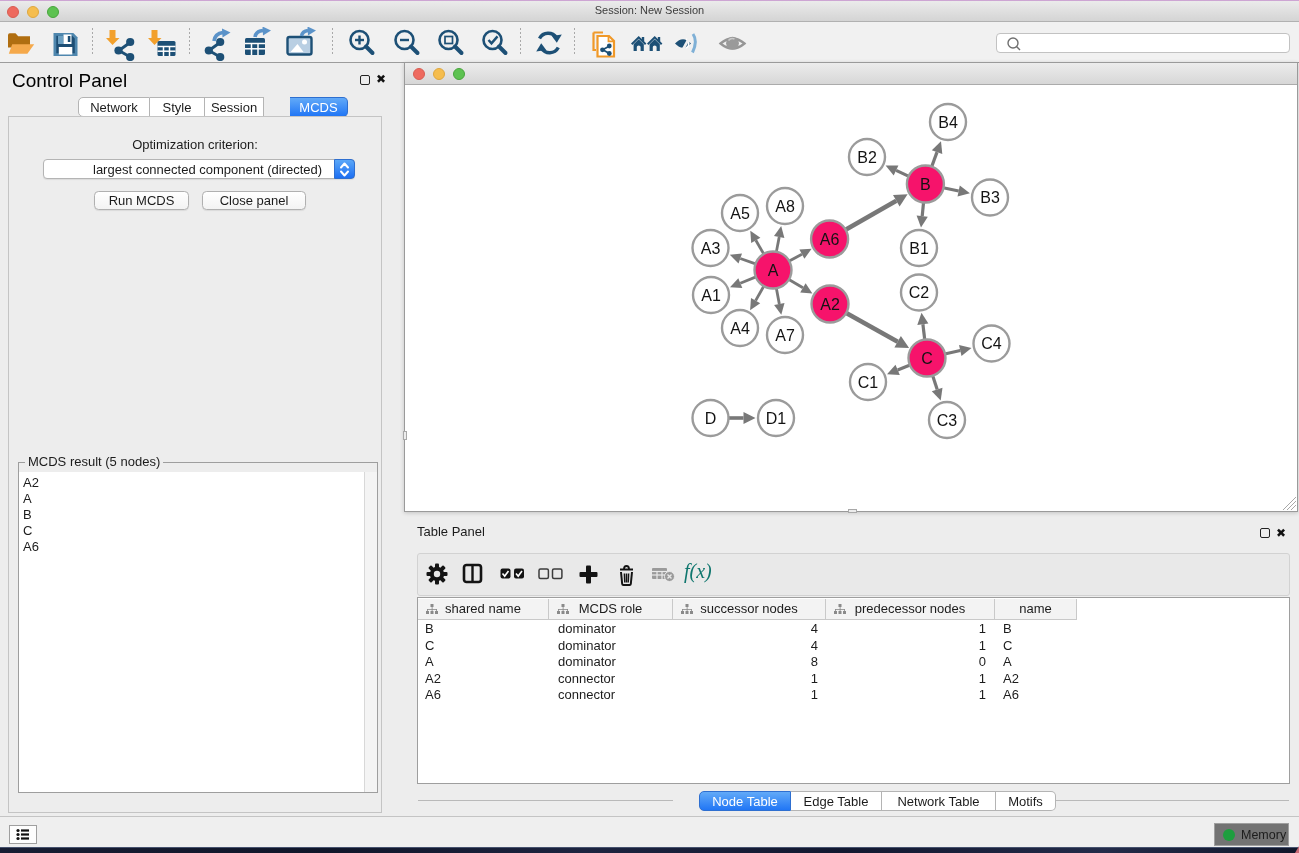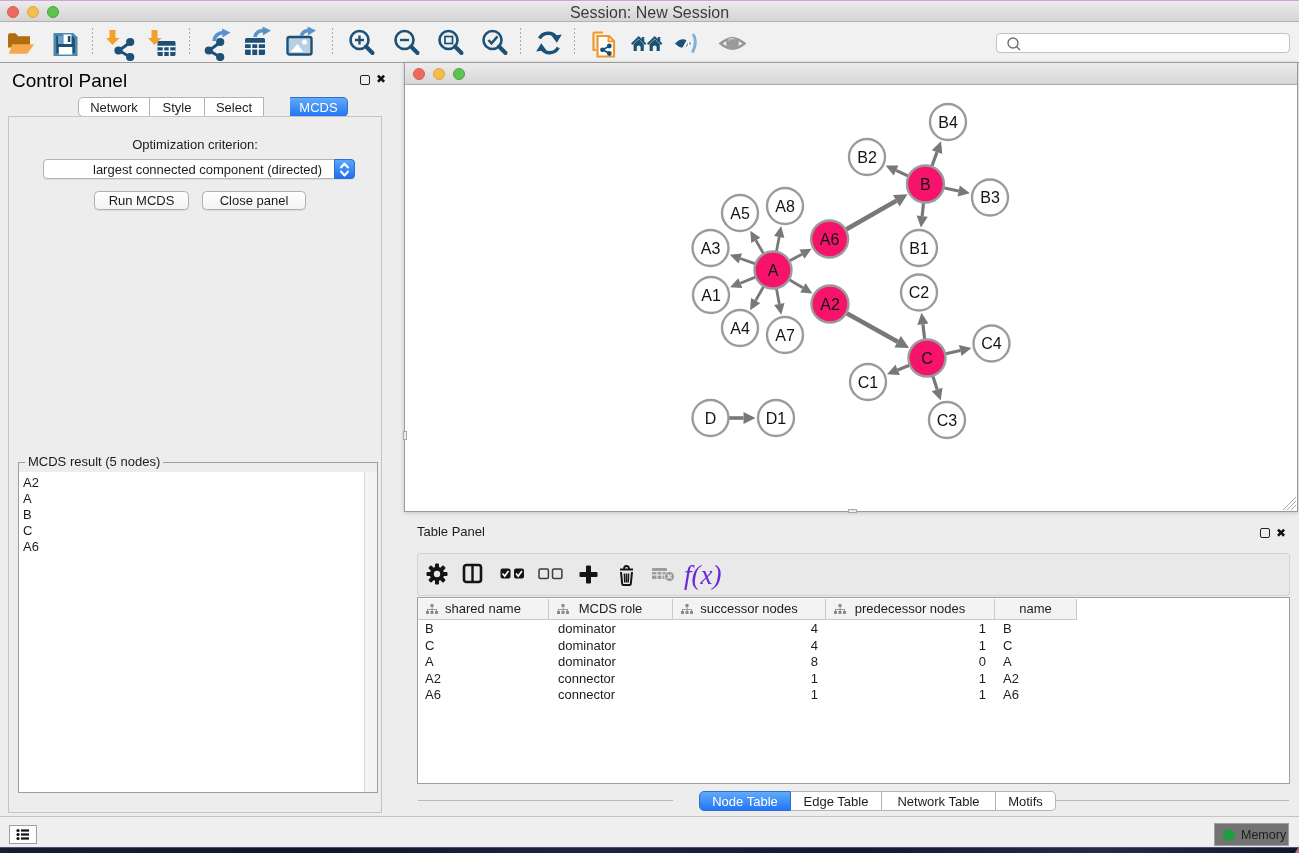--- a/index.html
+++ b/index.html
@@ -3,21 +3,21 @@
 <meta charset="utf-8">
 <style>
 * { margin:0; padding:0; box-sizing:border-box; }
 html,body { width:1299px; height:853px; overflow:hidden; }
 body { font-family:"Liberation Sans", sans-serif; font-size:13px; color:#1c1c1c; background:#ededed; position:relative; }
 .abs { position:absolute; }
 
 
 #deskstrip { left:0; top:0; width:1299px; height:1px; background:#cda5d3; }
 #titlebar { left:0; top:1px; width:1299px; height:21px; background:linear-gradient(#ebebeb,#d4d4d4); border-bottom:1px solid #b1b1b1; }
-#titlebar .title { position:absolute; left:0; right:0; top:3px; text-align:center; color:#3c3c3c; font-size:16px; }
+#titlebar .title { position:absolute; left:0; right:0; top:3px; text-align:center; color:#3c3c3c; font-size:11px; }
 .tl { position:absolute; top:5px; width:12px; height:12px; border-radius:50%; }
 #titlebar .r { left:7px;  background:#ee6a5f; border:1px solid #d85d52; }
 #titlebar .y { left:27px; background:#f5bd4e; border:1px solid #dfa73e; }
 #titlebar .g { left:47px; background:#5dc251; border:1px solid #48a53c; }
 
 #toolbar { left:0; top:22px; width:1299px; height:41px; background:#f1f1f1; border-bottom:1px solid #9c9c9c; }
 .tsep { position:absolute; top:6px; height:28px; width:1px; background:repeating-linear-gradient(#a9a9a9 0 2px, transparent 2px 4px); }
 .ticon { position:absolute; top:5px; }
 #searchbox { position:absolute; left:996px; top:11px; width:294px; height:20px; background:#fff; border:1px solid #c2c2c2; border-radius:4px; }
 
@@ -231,21 +231,21 @@
     </div>
 </div>
 
 <div id="cp-title" class="abs">Control Panel</div>
 <div id="cp-float" class="sqicon" style="left:360px;top:75px"></div>
 <div id="cp-close" class="wicon">✖</div>
 <div id="cp-tabs" class="abs">
   <div class="tabrow">
     <div class="tab first" style="width:72px">Network</div>
     <div class="tab" style="width:55px">Style</div>
-    <div class="tab" style="width:59px">Select</div>
+    <div class="tab" style="width:59px">Session</div>
     <div class="tab sel last" style="width:58px">MCDS</div>
   </div>
 </div>
 <div id="cp-panel" class="abs">
   <div id="opt-label" class="abs">Optimization criterion:</div>
   <div id="dropdown">
     <div class="txt">largest connected component (directed)</div>
     <div id="dd-step"><svg width="19" height="18">
           <path d="M6 7.5 L9.5 3.5 L13 7.5" fill="none" stroke="#fff" stroke-width="2" stroke-linecap="round" stroke-linejoin="round"></path>
           <path d="M6 11.5 L9.5 15.5 L13 11.5" fill="none" stroke="#fff" stroke-width="2" stroke-linecap="round" stroke-linejoin="round"></path>
@@ -428,21 +428,21 @@
       <rect x="1" y="1" width="15" height="11" rx="1" fill="#9a9a9a"></rect>
 <g stroke="#e9e9e9" stroke-width="1.2">
         <line x1="1" y1="4.5" x2="16" y2="4.5"></line>
         <line x1="1" y1="8" x2="16" y2="8"></line>
         <line x1="6" y1="4.5" x2="6" y2="12"></line>
         <line x1="11" y1="4.5" x2="11" y2="12"></line>
       </g>
 <circle cx="18.5" cy="9.5" r="5" fill="#9a9a9a" stroke="#e9e9e9" stroke-width="1"></circle>
       <path d="M16.5 7.5 l4 4 m0 -4 l-4 4" stroke="#e9e9e9" stroke-width="1.4"></path>
     </svg>
-<div style="position:absolute;left:266px;top:6px;font-family:'Liberation Serif',serif;font-style:italic;font-size:27px;color:#6d28d9;">f(x)</div>
+<div style="position:absolute;left:266px;top:6px;font-family:'Liberation Serif',serif;font-style:italic;font-size:20px;color:#0f766e;">f(x)</div>
   </div>
 <div id="tp-table" class="abs">
     <div id="tp-header">
       <div class="hcol" style="left:0px;width:131px"><span style="position:absolute;left:8px;top:0;width:12px;height:21px">
           <svg width="12" height="11" viewBox="0 0 12 11" style="position:absolute;left:0;top:5px">
             <g fill="#8a8a8a">
               <rect x="4.5" y="0" width="3" height="3"></rect>
               <rect x="0" y="7" width="3" height="3"></rect>
               <rect x="4.5" y="7" width="3" height="3"></rect>
               <rect x="9" y="7" width="3" height="3"></rect>

